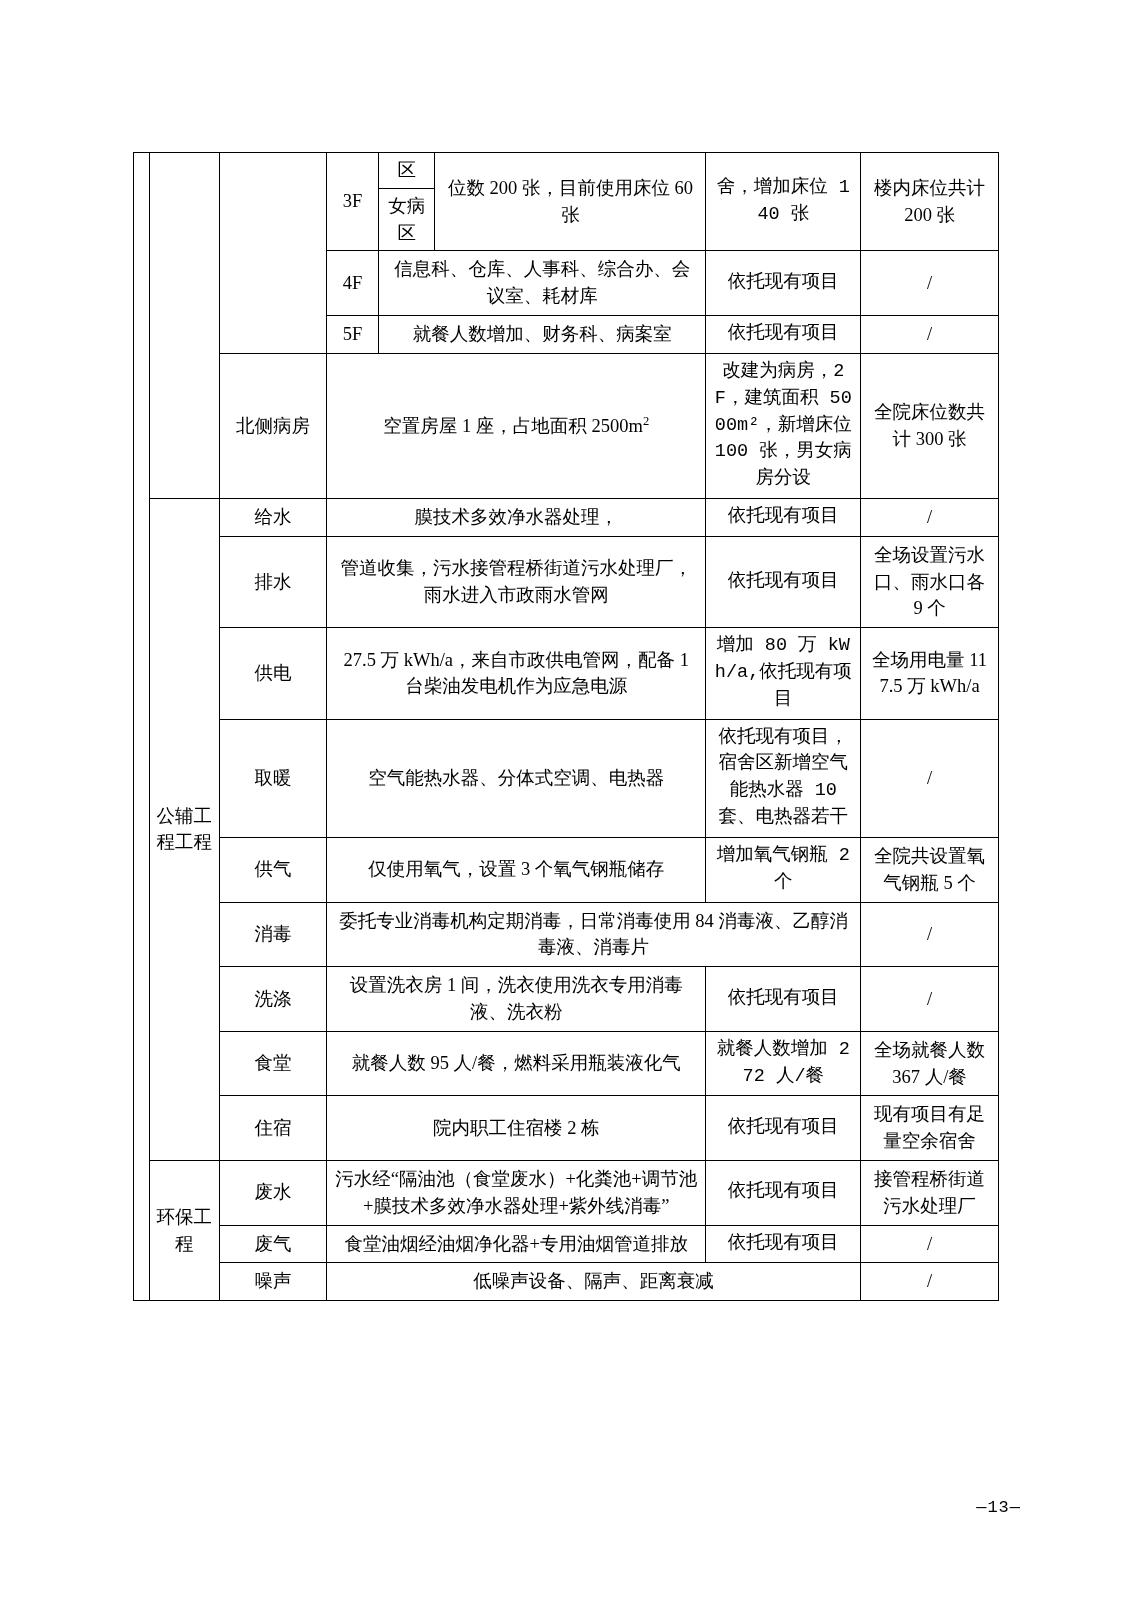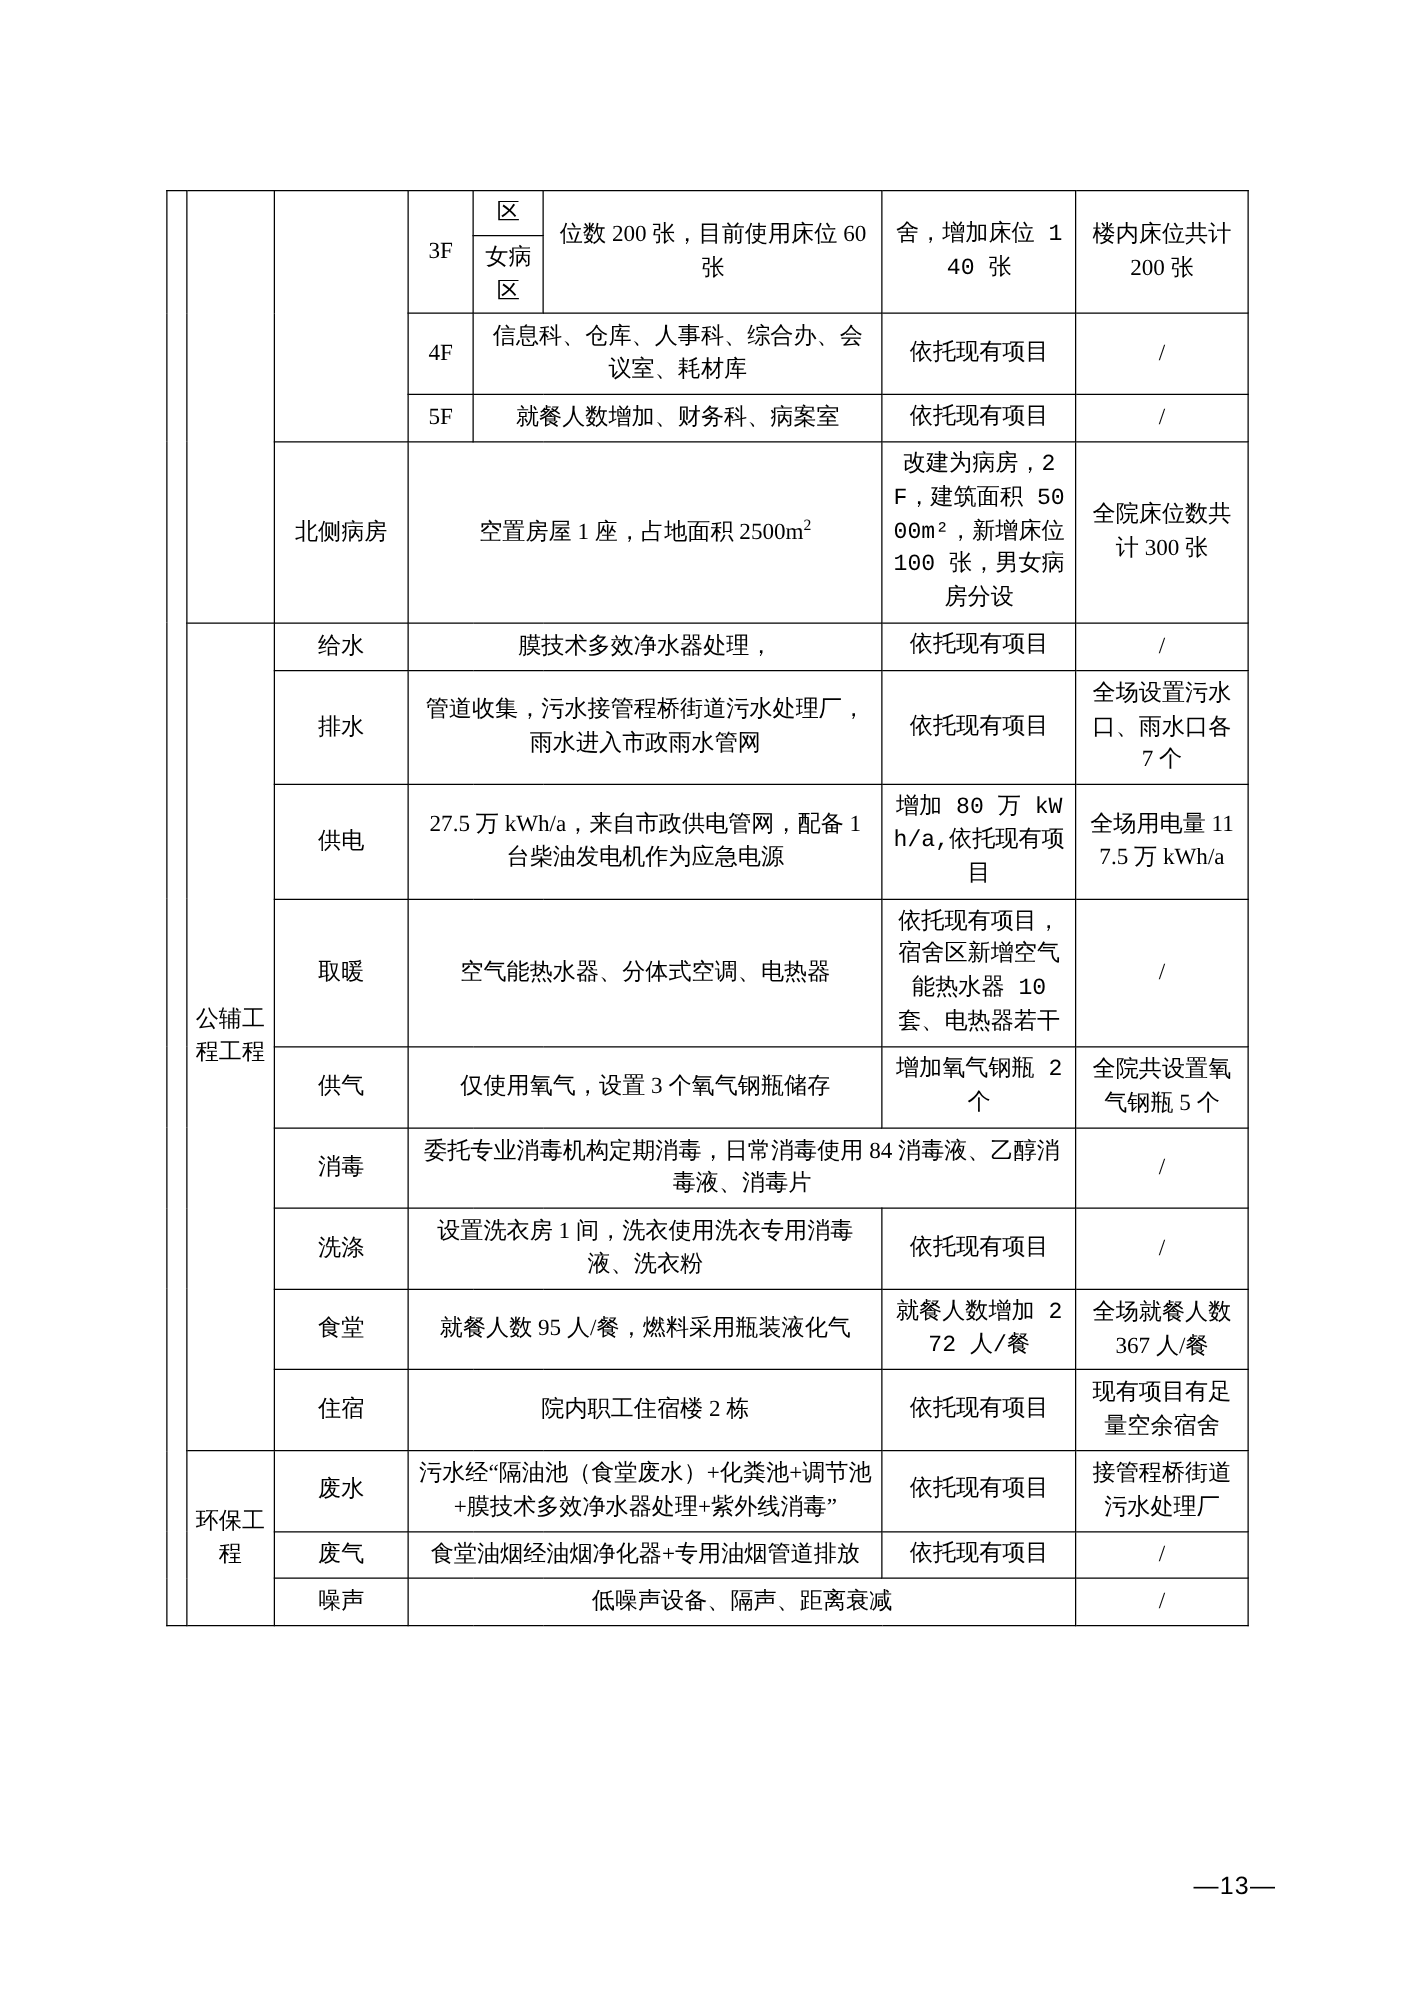--- a/index.html
+++ b/index.html
@@ -50,23 +50,23 @@
   .col6 { width: 137px; font-family: Liberation Mono, monospace; }   
   .col7 { width: 122px; font-family: Liberation Serif, serif; }
   .cat {
     font-size: 18.5px;
     line-height: 1.5;
   }
   .page-number {
     position: absolute;
     right: 110px;
     top: 1498px;
-    font-size: 20px;
+    font-size: 17px;
     letter-spacing: 1px;
-    font-family: Liberation Sans, sans-serif;
+    font-family: Liberation Mono, monospace;
   }
   sup { font-size: 0.68em; vertical-align: super; }
 </style>
 </head>
 <body>
 
 <div class="page">
 
   <table class="doc-table">
     <colgroup>
@@ -122,21 +122,21 @@
         <td class="col2">给水</td>
         <td colspan="3">膜技术多效净水器处理，</td>
         <td class="col6">依托现有项目</td>
         <td class="col7">/</td>
       </tr>
 
       <tr>
         <td class="col2">排水</td>
         <td colspan="3">管道收集，污水接管程桥街道污水处理厂，雨水进入市政雨水管网</td>
         <td class="col6">依托现有项目</td>
-        <td class="col7">全场设置污水口、雨水口各 7 个</td>
+        <td class="col7">全场设置污水口、雨水口各 9 个</td>
       </tr>
 
       <tr>
         <td class="col2">供电</td>
         <td colspan="3">27.5 万 kWh/a，来自市政供电管网，配备 1 台柴油发电机作为应急电源</td>
         <td class="col6">增加 80 万 kWh/a,依托现有项目</td>
         <td class="col7">全场用电量 117.5 万 kWh/a</td>
       </tr>
 
       <tr>

